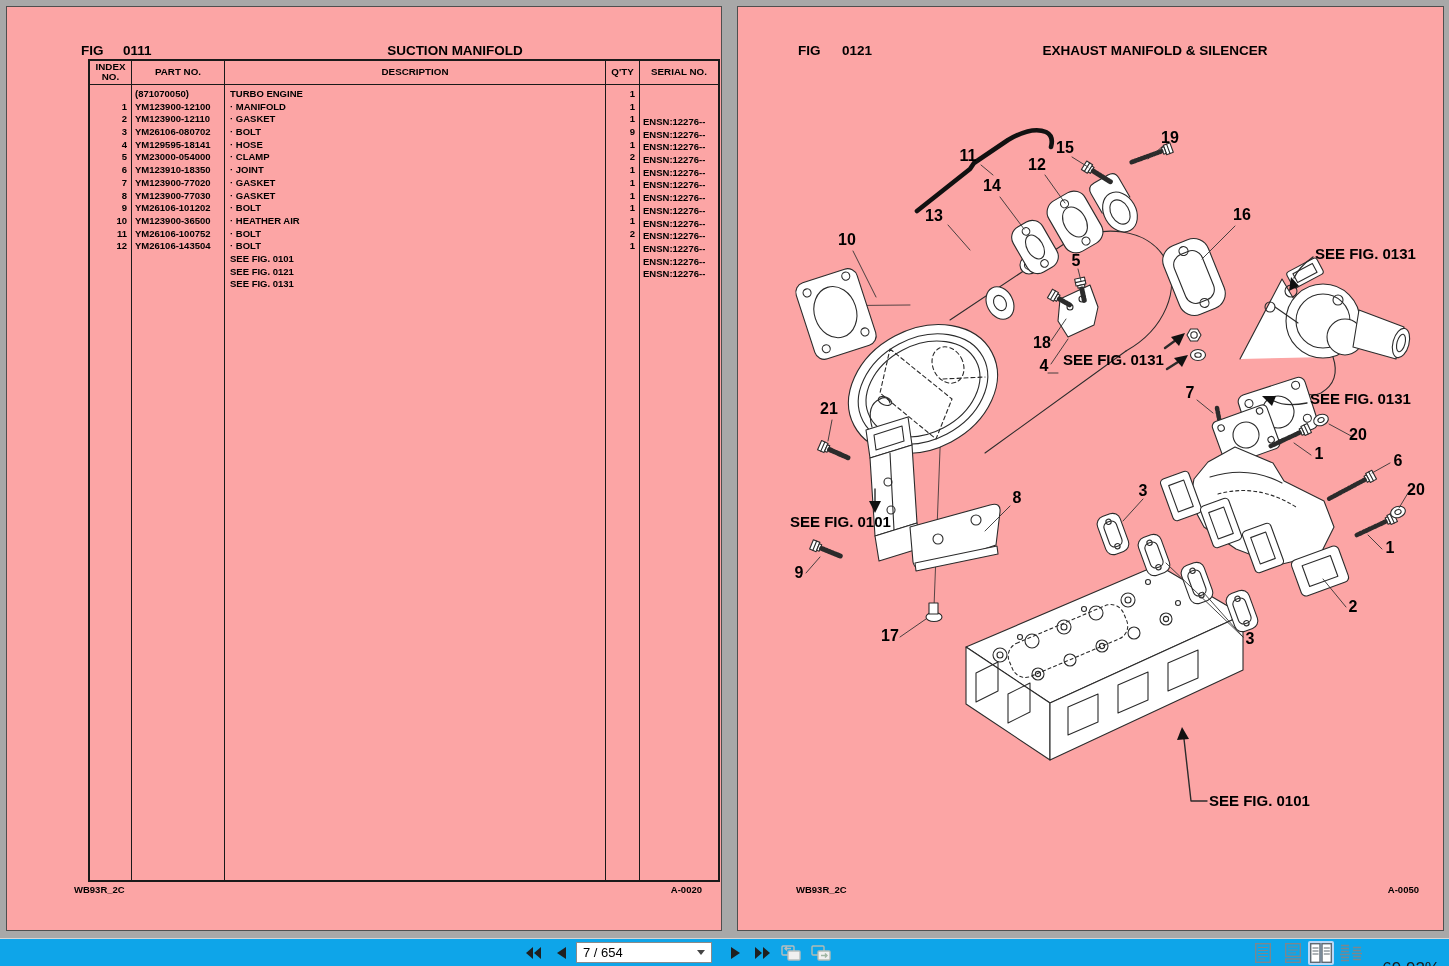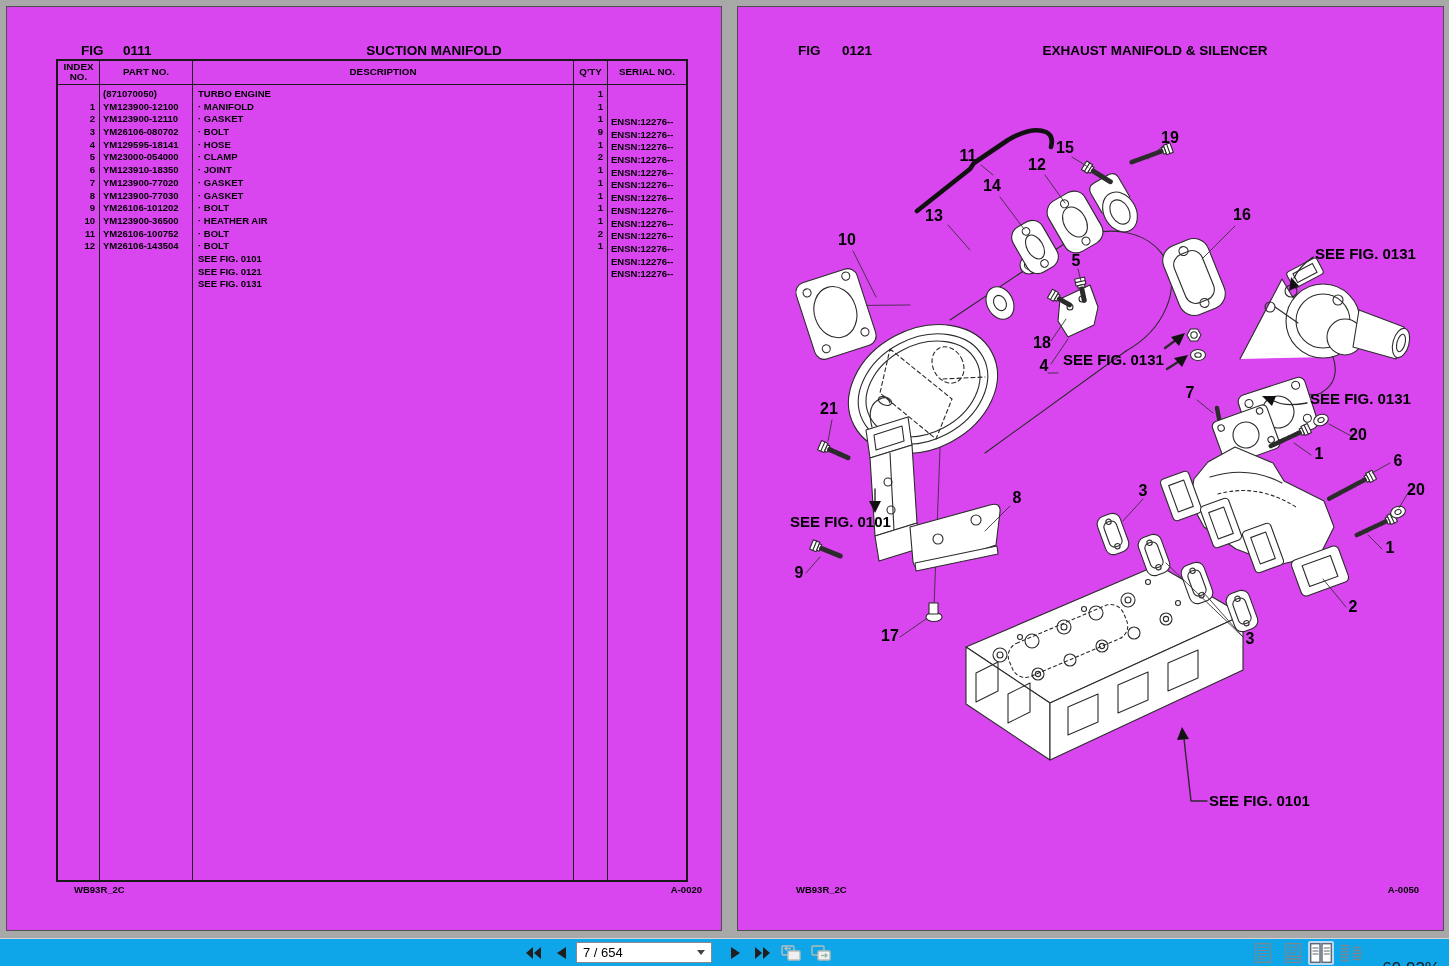--- a/index.html
+++ b/index.html
@@ -1,30 +1,30 @@
 <!DOCTYPE html>
 <html><head>
 <meta charset="utf-8">
 <style>
   html,body{margin:0;padding:0;}
   .app{position:relative;width:1449px;height:966px;background:#a8a8a8;overflow:hidden;
        font-family:"Liberation Sans",sans-serif;}
-  .page{position:absolute;top:6px;height:925px;background:#d946ef;border:1px solid #4f4f4f;box-sizing:border-box;}
+  .page{position:absolute;top:6px;height:925px;background:#fca5a5;border:1px solid #4f4f4f;box-sizing:border-box;}
   .page-left{left:6px;width:716px;}
   .page-right{left:737px;width:707px;}
   .fig-row{position:absolute;top:36px;left:0;width:100%;height:18px;font-weight:bold;font-size:13.5px;color:#000;}
   .fig-label{position:absolute;}
   .fig-number{position:absolute;}
   .page-title{position:absolute;transform:translateX(-50%);white-space:nowrap;font-weight:bold;font-size:13.5px;}
   .page-footer{position:absolute;left:0;width:100%;height:14px;font-weight:bold;font-size:9.5px;color:#000;}
   .pf-left{position:absolute;}
   .pf-right{position:absolute;}
 
   
-  .parts-table{position:absolute;left:49px;top:52px;width:632px;height:823px;
+  .parts-table{position:absolute;left:81px;top:52px;width:632px;height:823px;
                border:2px solid #1a1a1a;box-sizing:border-box;display:flex;flex-direction:column;}
   .pt-header{display:grid;grid-template-columns:42px 93px 381px 34px 1fr;border-bottom:1.5px solid #1a1a1a;}
   .pt-header > div{border-right:1.5px solid #1a1a1a;text-align:center;font-weight:bold;font-size:9.8px;
                    padding:1px 0 2px 0;line-height:10px;display:flex;flex-direction:column;justify-content:center;}
   .pt-header > div:last-child{border-right:none;}
   .pt-body{flex:1;display:grid;grid-template-columns:42px 93px 381px 34px 1fr;min-height:0;}
   .pt-col{border-right:1.5px solid #1a1a1a;padding-top:3px;overflow:hidden;}
   .pt-col:last-child{border-right:none;margin-top:28px;}
   .pt-cell{height:12.7px;line-height:12.7px;font-weight:bold;font-size:9.5px;white-space:nowrap;}
   .col-index .pt-cell{text-align:right;padding-right:4px;}
@@ -53,21 +53,21 @@
 </style>
 </head>
 <body>
 
 <div class="app">
 
   <div class="page page-left">
     <div class="fig-row">
       <span class="fig-label" style="left:74px;">FIG</span>
       <span class="fig-number" style="left:116px;">0111</span>
-      <span class="page-title" style="left:427px;">SUCTION MANIFOLD</span>
+      <span class="page-title" style="left:448px;">SUCTION MANIFOLD</span>
     </div>
 
     <div class="parts-table">
       <div class="pt-header">
         <div>
           <span>INDEX</span>
           <span>NO.</span>
         </div>
         <div>
             <span>PART NO.</span>

